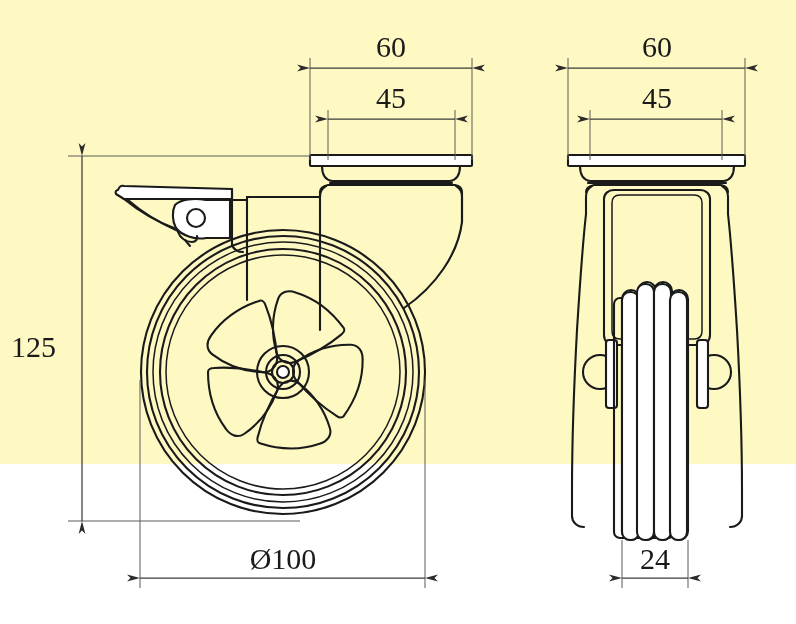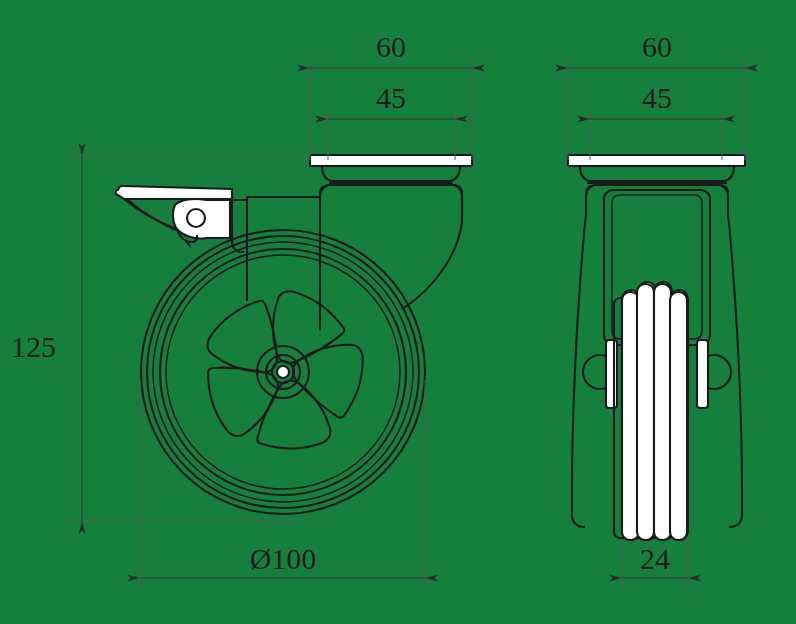--- a/index.html
+++ b/index.html
@@ -10,22 +10,22 @@
   }
   body {
     width: 796px;
     height: 624px;
     overflow: hidden;
     font-family: "Liberation Serif", serif;
   }
   #drawing-root {
     position: relative;
     width: 796px;
-    height: 624px;
-    background: #15803d;
+    height: 464px;
+    background: #fef9c3;
     text-decoration: underline;
   }
   svg.drawing {
     display: block;
     width: 796px;
     height: 624px;
   }
   .dim-text {
     font-family: "Liberation Serif", serif;
     font-size: 30px;

